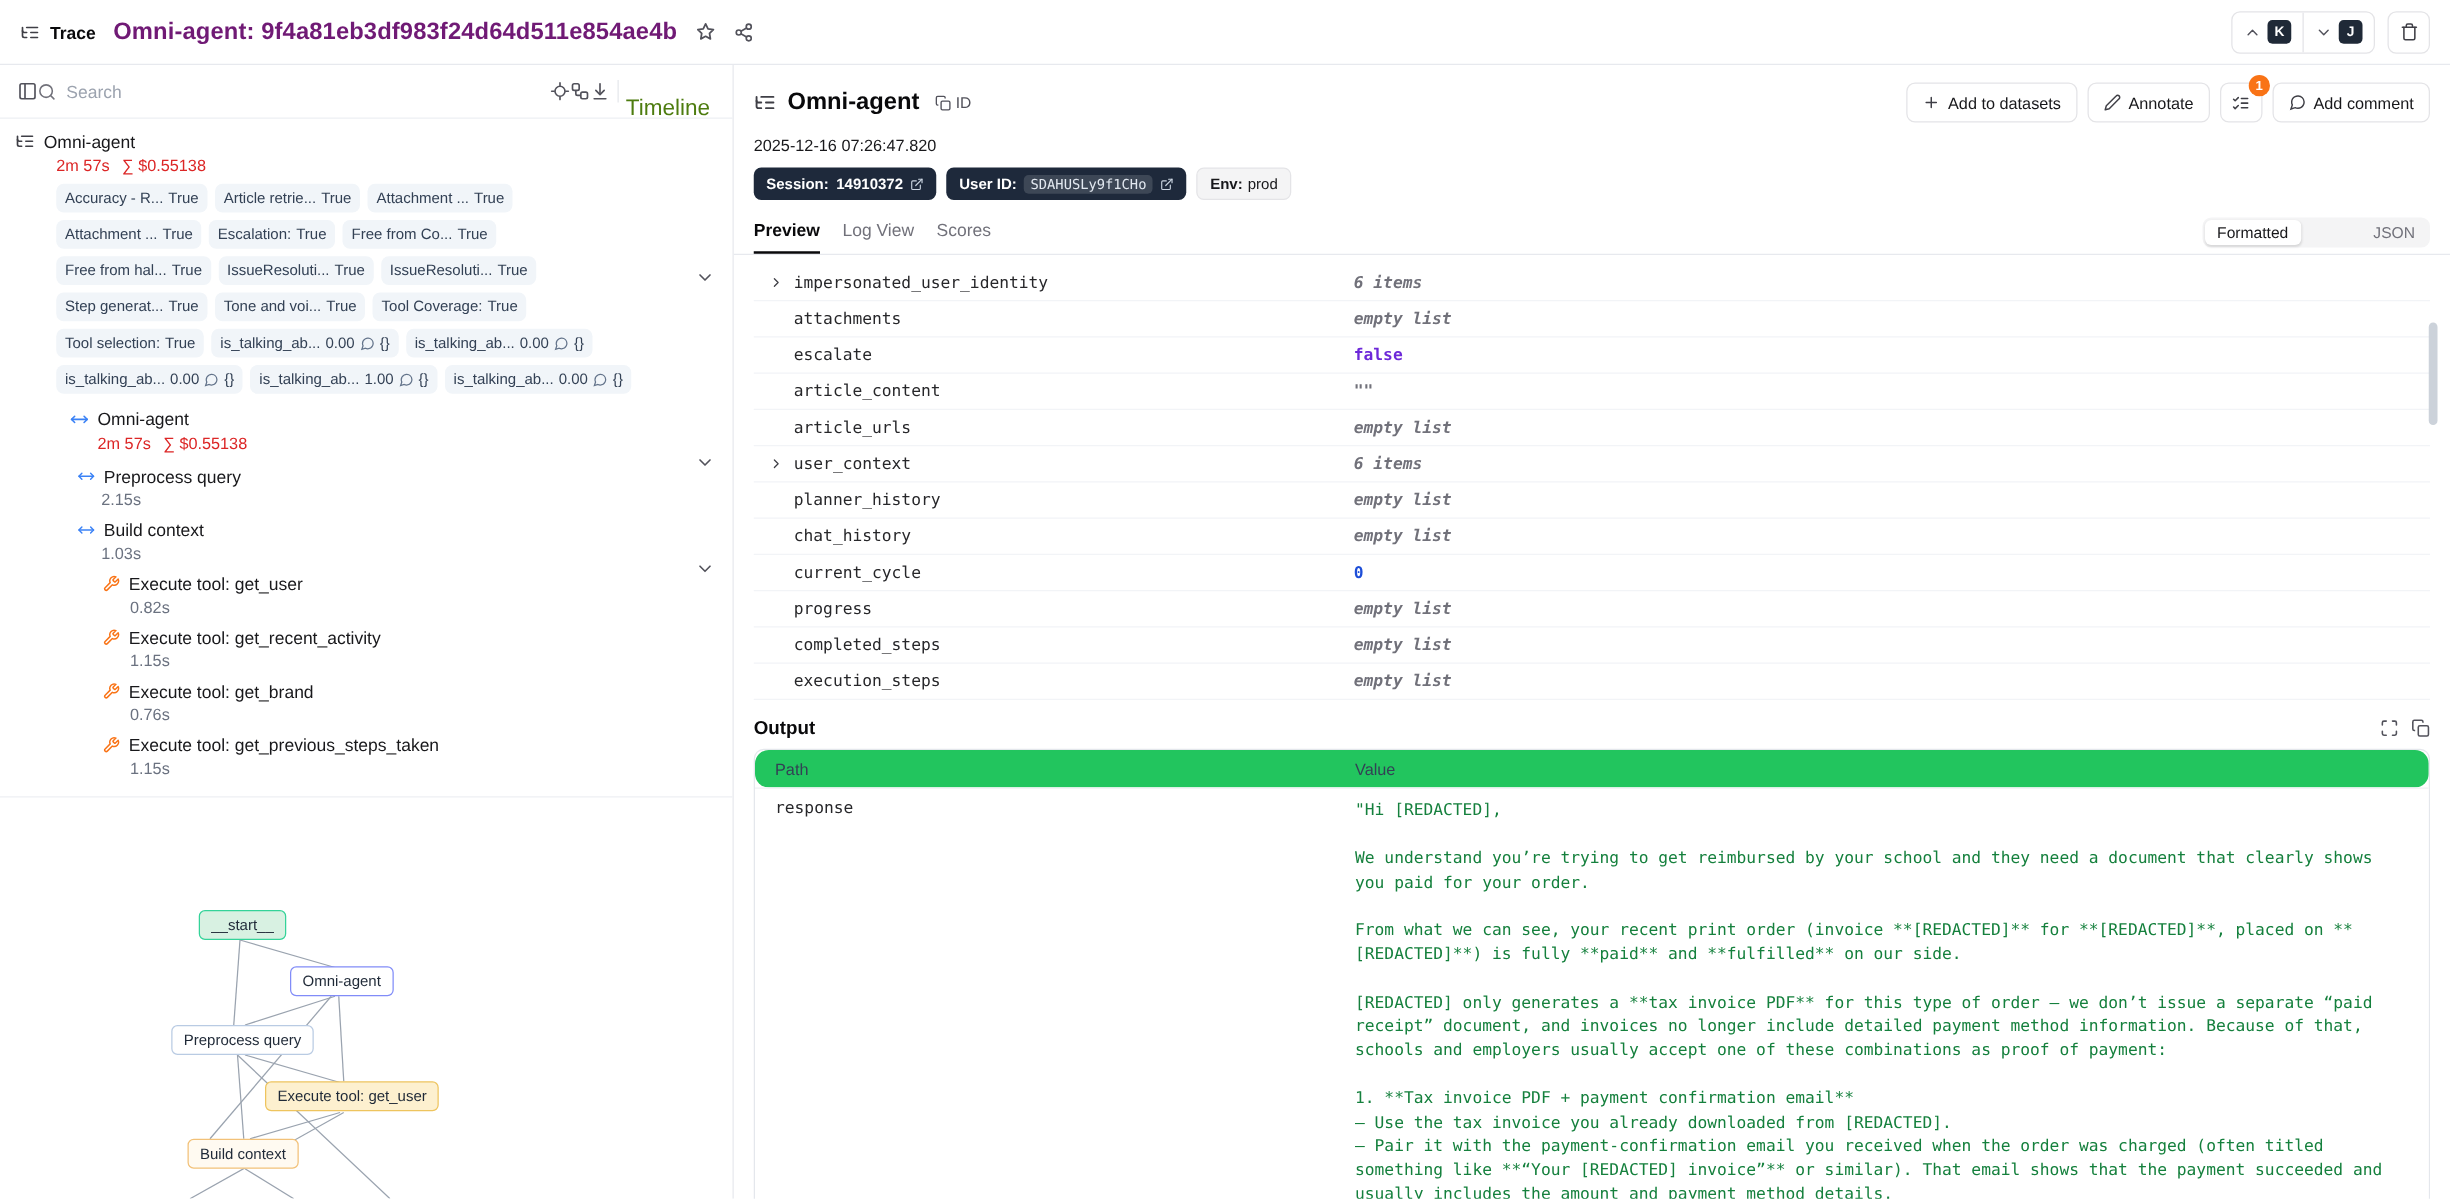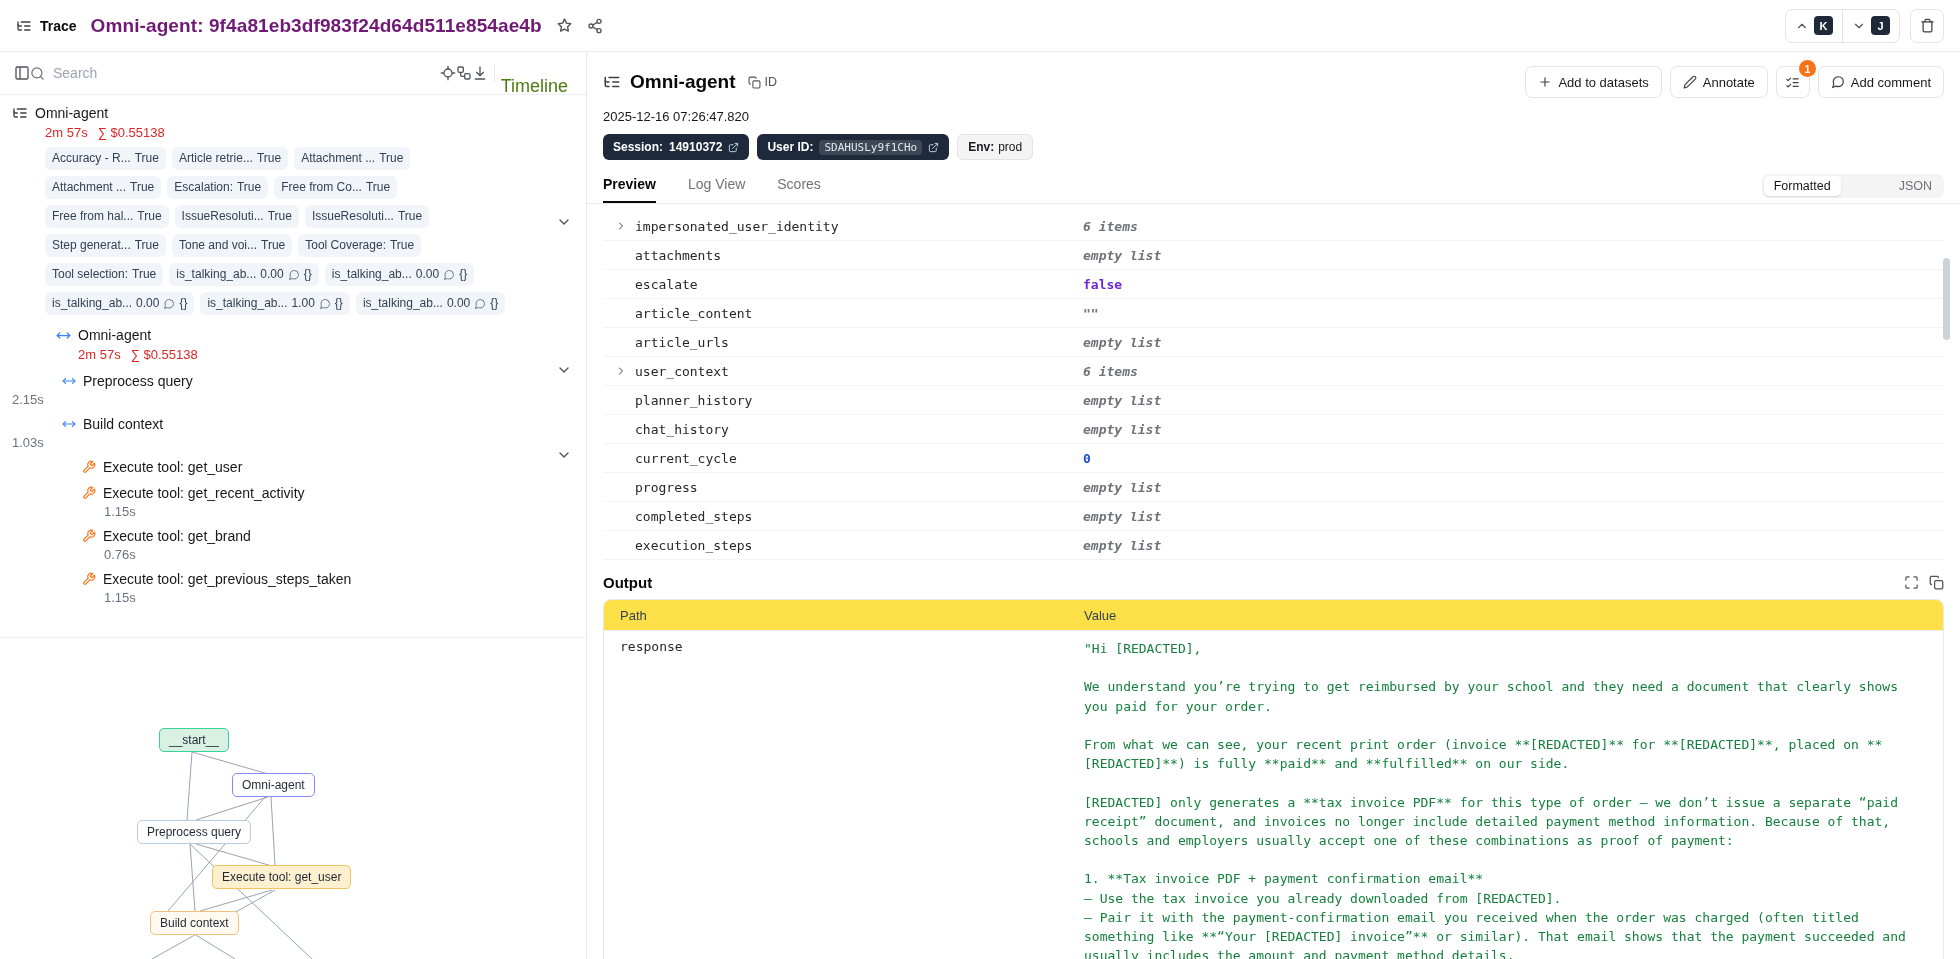--- a/index.html
+++ b/index.html
@@ -45,21 +45,21 @@
   .t-meta { font-size:13px; color:#6b7280; height:18px; display:flex; align-items:center; gap:10px; }
   .t-meta.red { color:#dc2626; }
   .m-root { margin-left:33px; }
   .badges { margin:6px 0 0 33px; width:470px; display:flex; flex-wrap:wrap; gap:6px; }
   .badge { background:#f1f5f9; color:#334155; font-size:12px; border-radius:6px; padding:4px 7px;
     display:inline-flex; align-items:center; gap:4px; line-height:15px; white-space:nowrap; }
   .bicon { color:#64748b; }
   .t-span { margin:10px 0 0 44px; }
   .m-span { margin-left:66px; }
   .t-task { margin:8px 0 0 50px; }
-  .m-task { height:17px; }
+  .m-task { margin-left:69px; height:17px; }
   .t-task2 { margin-top:6px; }
   .t-tool { margin:6px 0 0 70px; }
   .m-tool { margin-left:92px; height:17px; }
   .ic-blue { color:#3b82f6; }
   .ic-orange { color:#f97316; }
   .ic-dark { color:#3f3f46; }
   .tchev { position:absolute; right:14px; color:#52525b; }
 
   
   .graph { position:relative; flex:1; overflow:hidden; }
@@ -93,21 +93,21 @@
     align-items:center; gap:6px; padding:0 10px; font-size:12px; font-weight:700; }
   .pill-dark .pv { font-family:"DejaVu Sans Mono",monospace; font-size:11px; font-weight:400;
     color:#e2e8f0; background:rgba(255,255,255,.14); padding:1px 5px; border-radius:4px; }
   .pill-dark .icon { color:#cbd5e1; }
   .pill-light { height:26px; background:#f4f4f5; border:1px solid #e4e4e7; border-radius:6px; color:#18181b;
     display:flex; align-items:center; gap:4px; padding:0 10px; font-size:12px; }
   .pill-light .pl { font-weight:700; }
 
   
   .tabs-row { margin-top:14px; padding:0 16px; border-bottom:1px solid #e7e9ee; display:flex; align-items:flex-end; }
-  .tabs { display:flex; gap:32px; }
+  .tabs { display:flex; gap:18px; }
   .tab { font-size:14px; color:#71717a; padding-bottom:9px; border-bottom:2px solid transparent; }
   .tab.active { color:#09090b; font-weight:600; border-bottom-color:#09090b; }
   .fmt-toggle { margin-left:auto; margin-bottom:5px; background:#f4f4f5; border-radius:7px; padding:2px;
     display:flex; align-items:center;gap:48px; }
   .seg { font-size:12.5px; color:#71717a; padding:3px 10px; border-radius:5px; }
   .seg.active { background:#fff; color:#18181b; font-weight:500; box-shadow:0 1px 2px rgba(0,0,0,.12); }
 
   
   .scroll-area { padding:8px 16px 0; }
   .kv-row { display:flex; align-items:center; height:29px; border-bottom:1px solid #f2f4f7; padding-left:10px; }
@@ -117,21 +117,21 @@
   .v-muted { color:#71717a; font-style:italic; }
   .v-str { color:#71717a; }
   .v-false { color:#6d28d9; }
   .v-num { color:#1d4ed8; }
 
   
   .output-head { margin-top:14px; display:flex; align-items:center; }
   .output-title { font-size:15px; font-weight:700; color:#09090b; }
   .oh-icons { margin-left:auto; display:flex; gap:10px; color:#52525b; }
   .output-table { margin-top:8px; border:1px solid #e4e7ec; border-radius:8px; overflow:hidden; }
-  .ot-header { display:flex; align-items:center; height:30px; background:#fde047; font-size:13px; color:#334155; }
+  .ot-header { display:flex; align-items:center; height:30px; background:#22c55e; font-size:13px; color:#334155;border-radius:11px; }
   .ot-path { width:480px; padding-left:16px; }
   .ot-value { flex:1; }
   .ot-row { display:flex; align-items:flex-start; border-top:1px solid #eef1f4; background:#fff; }
   .ot-key { width:480px; padding:8px 0 0 16px; font-family:"DejaVu Sans Mono",monospace; font-size:13px; color:#27272a; }
   .ot-val { flex:1; padding:8px 16px 14px 0; font-family:"DejaVu Sans Mono",monospace; font-size:13px;
     line-height:19.2px; color:#15803d; white-space:pre-wrap; word-break:break-word; }
 
   .fake-scrollbar { position:absolute; right:10px; top:206px; width:7px; height:82px; background:#ccd2da; border-radius:4px; }
 </style>
 </head>
@@ -415,20 +415,21 @@
         <div class="t-meta m-task">1.03s</div>
 
         <div class="t-row t-tool">
           <span class="icon ic-orange">
               <svg width="14" height="14" viewBox="0 0 24 24" fill="none" stroke="currentColor" stroke-width="2" stroke-linecap="round" stroke-linejoin="round">
                 <path d="M14.7 6.3a1 1 0 0 0 0 1.4l1.6 1.6a1 1 0 0 0 1.4 0l3.77-3.77a6 6 0 0 1-7.94 7.94l-6.91 6.91a2.12 2.12 0 0 1-3-3l6.91-6.91a6 6 0 0 1 7.94-7.94l-3.76 3.76z"></path>
               </svg>
             </span>
           <span class="t-label">Execute tool: get_user</span>
         </div>
+        <div class="t-meta m-tool">0.82s</div>
 
         <div class="t-row t-tool">
           <span class="icon ic-orange">
               <svg width="14" height="14" viewBox="0 0 24 24" fill="none" stroke="currentColor" stroke-width="2" stroke-linecap="round" stroke-linejoin="round">
                 <path d="M14.7 6.3a1 1 0 0 0 0 1.4l1.6 1.6a1 1 0 0 0 1.4 0l3.77-3.77a6 6 0 0 1-7.94 7.94l-6.91 6.91a2.12 2.12 0 0 1-3-3l6.91-6.91a6 6 0 0 1 7.94-7.94l-3.76 3.76z"></path>
               </svg>
             </span>
           <span class="t-label">Execute tool: get_recent_activity</span>
         </div>
         <div class="t-meta m-tool">1.15s</div>

